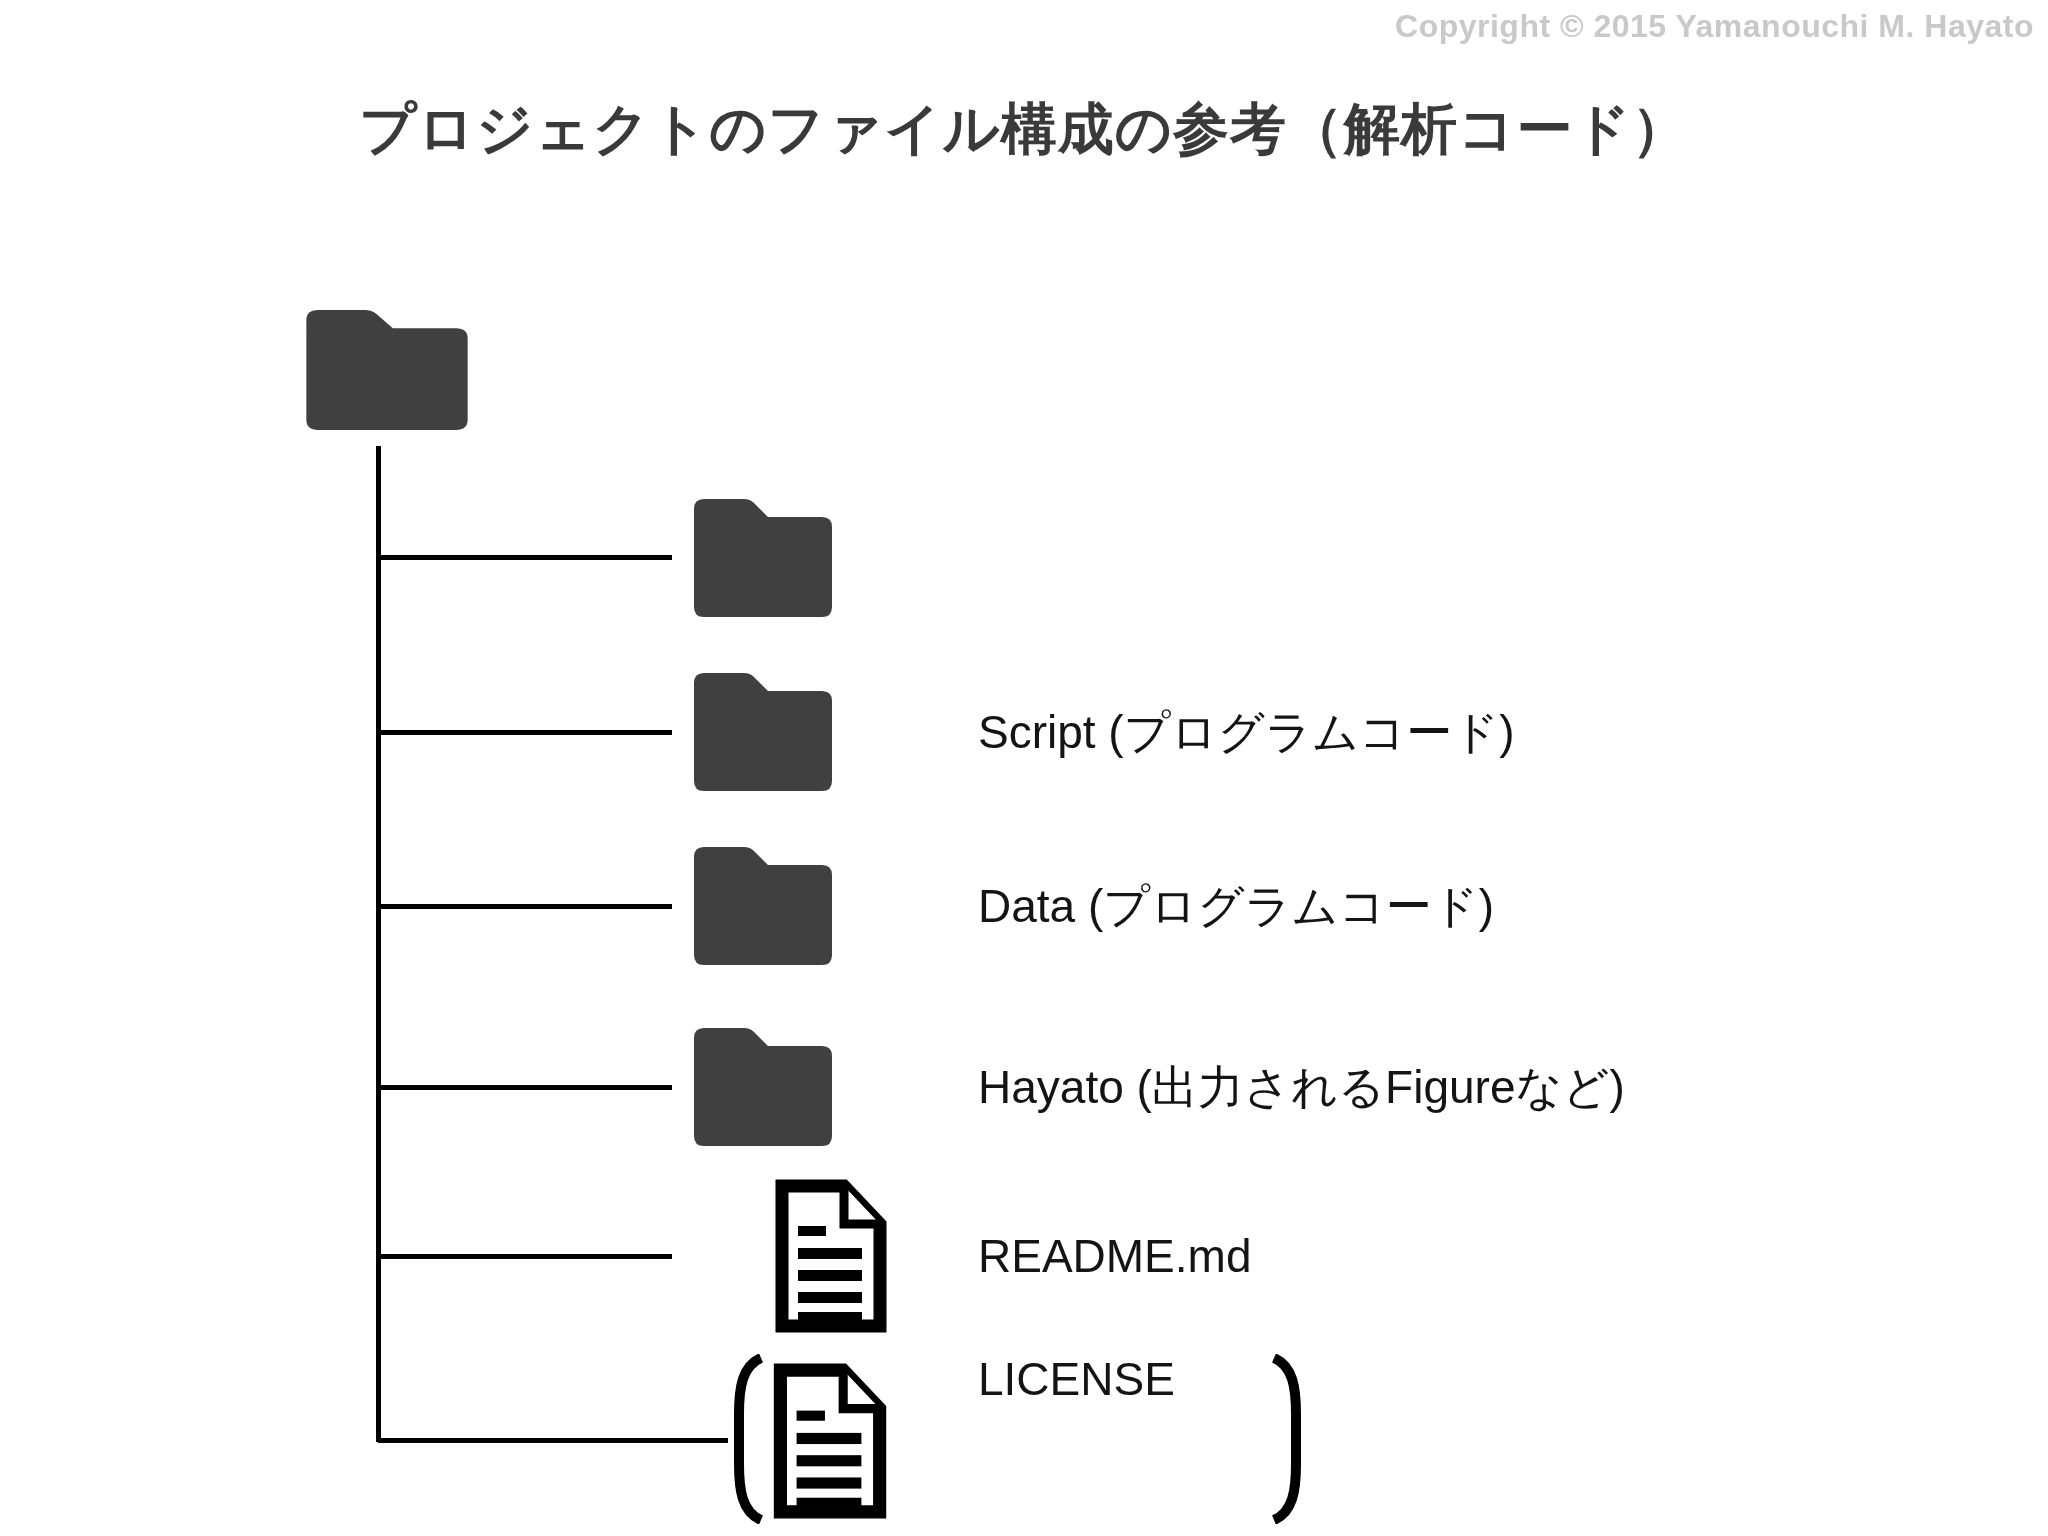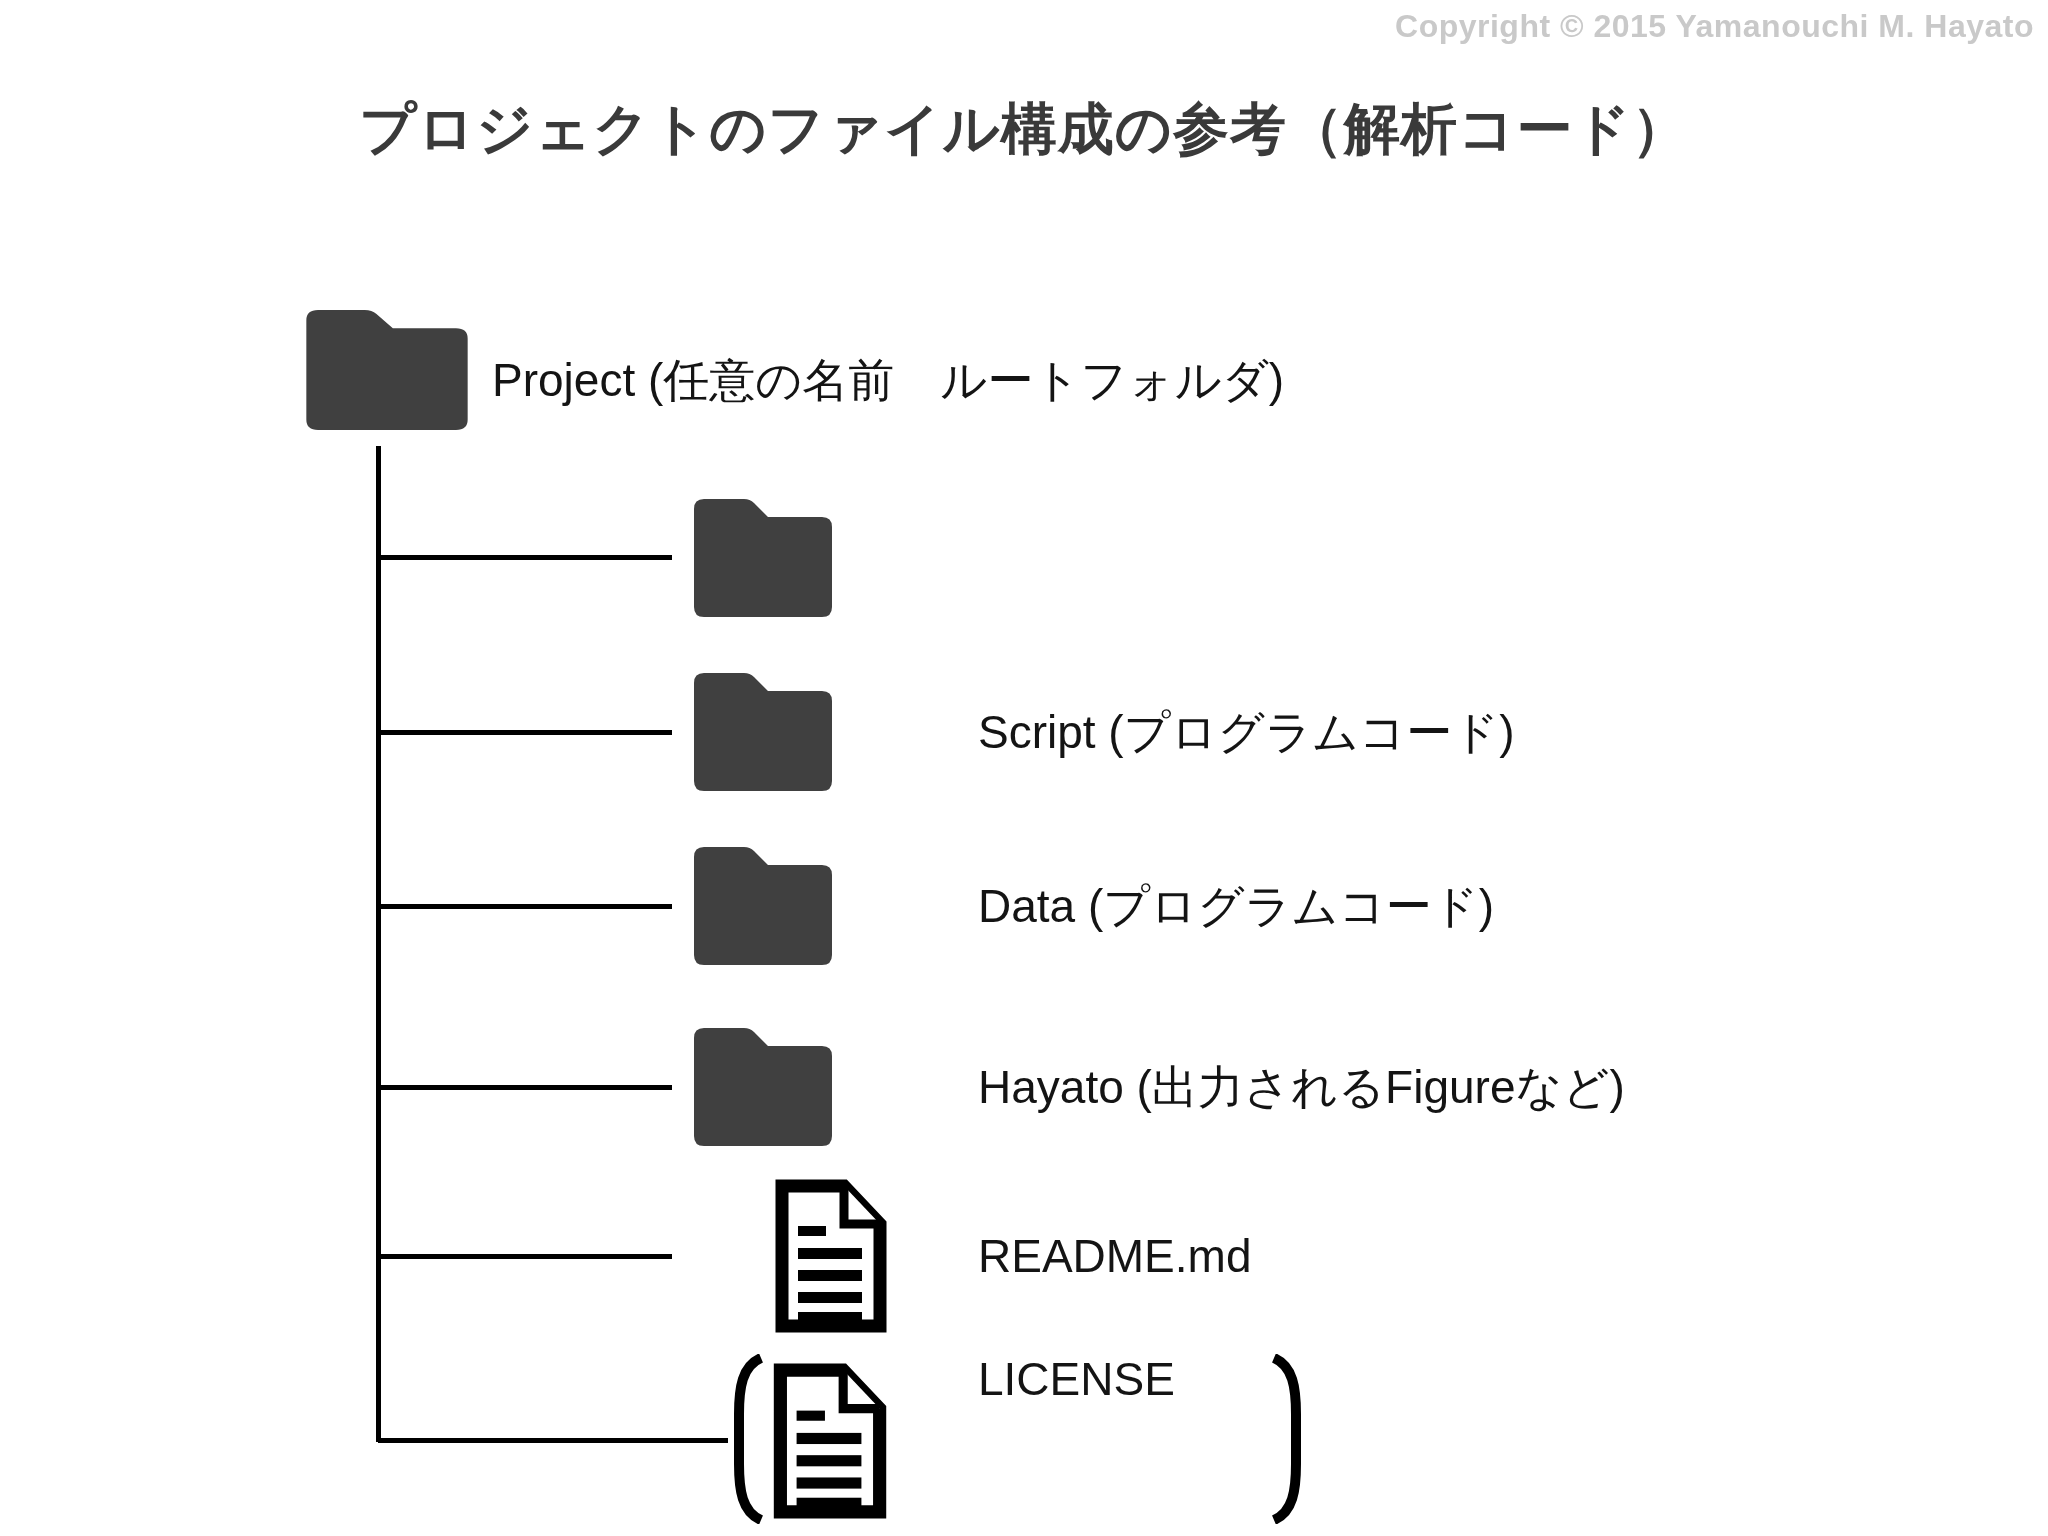--- a/index.html
+++ b/index.html
@@ -43,21 +43,20 @@
         <rect x="28" y="92" width="64" height="11" fill="#000000"></rect>
         <rect x="28" y="114" width="64" height="11" fill="#000000"></rect>
         <rect x="28" y="134" width="64" height="11" fill="#000000"></rect>
       </g>
     </defs>
   </svg>
 
   <svg class="abs" style="left:304px;top:308px" width="166" height="124" viewBox="0 0 142 122" preserveAspectRatio="none">
     <use href="#folder-shape" fill="#404040"></use>
   </svg>
-  <div class="label root-label" style="top:347px">Project (任意の名前　ルートフォルダ)</div>
 
   <div class="tree-line" style="left:376px;top:446px;width:5px;height:996px"></div>
   <div class="tree-line" style="left:378px;top:555px;width:294px;height:5px"></div>
   <div class="tree-line" style="left:378px;top:730px;width:294px;height:5px"></div>
   <div class="tree-line" style="left:378px;top:904px;width:294px;height:5px"></div>
   <div class="tree-line" style="left:378px;top:1085px;width:294px;height:5px"></div>
   <div class="tree-line" style="left:378px;top:1254px;width:294px;height:5px"></div>
   <div class="tree-line" style="left:378px;top:1438px;width:350px;height:5px"></div>
 
   <svg class="abs" style="left:692px;top:497px" width="142" height="122" viewBox="0 0 142 122">

